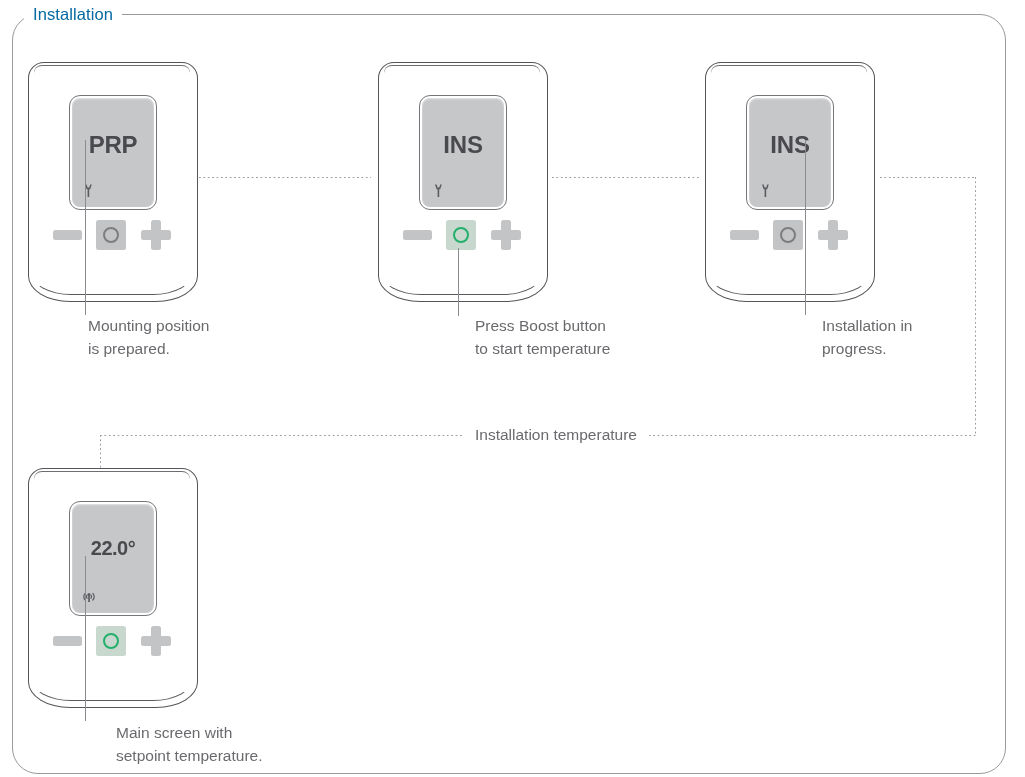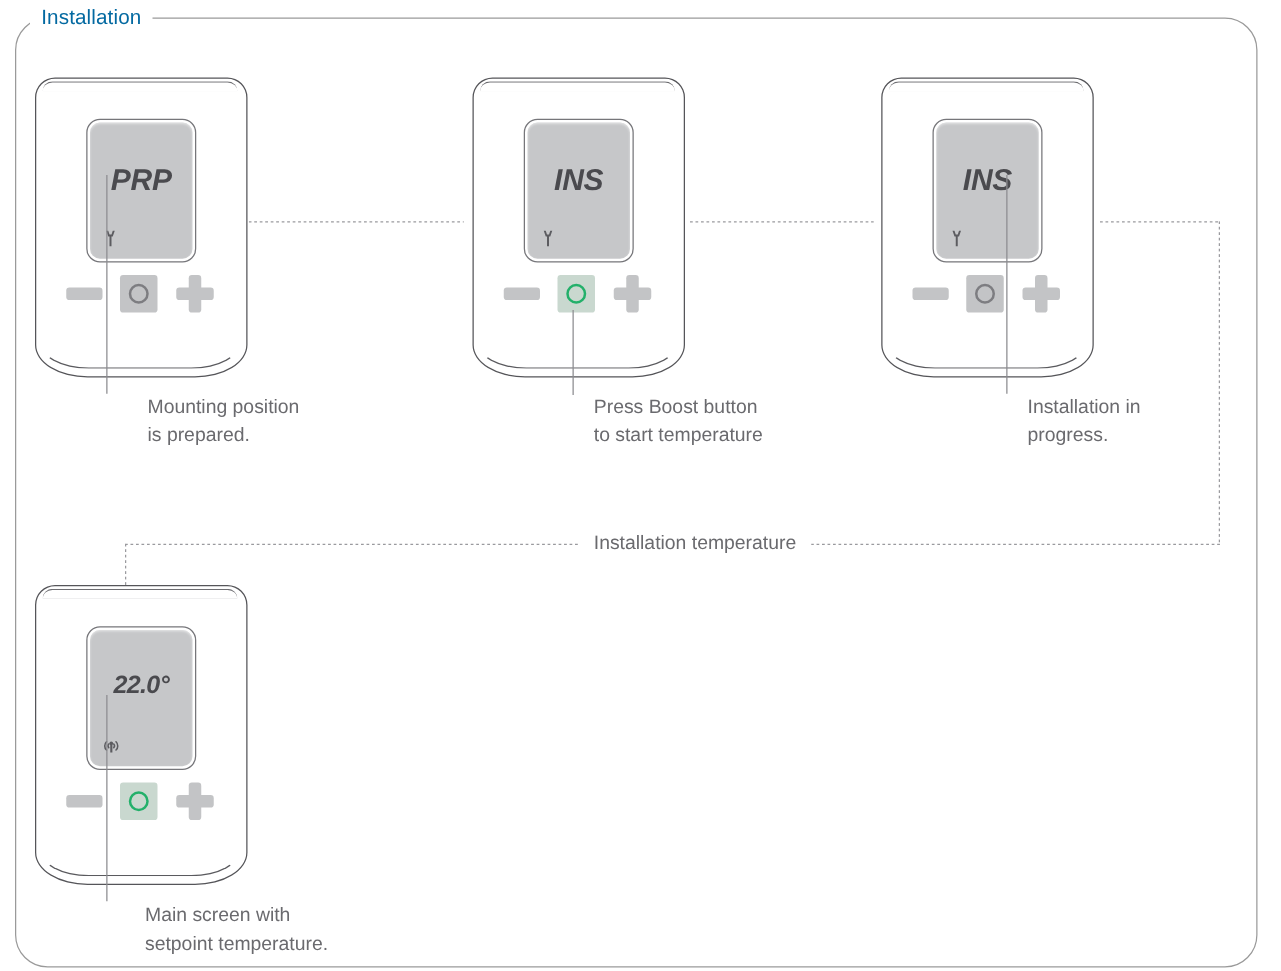--- a/index.html
+++ b/index.html
@@ -82,21 +82,20 @@
   }
   .lcd .lcd-text {
     position: absolute;
     left: 0; right: 0; top: 33px;
     text-align: center;
     font-family: "Liberation Sans", sans-serif;
     font-weight: bold;
     font-size: 24px;
     color: #4a4a4e;
     letter-spacing: -0.2px;
-    font-style: italic;
   }
   .lcd .lcd-text.temp { font-size: 20px; letter-spacing: -0.5px; }
   .lcd .lcd-icon {
     position: absolute;
     left: 8px; bottom: 7px;
     width: 18px; height: 18px;
     color: #5c5c60;
   }
 
   
@@ -205,21 +204,21 @@
 
   <div class="btnrow">
     <div class="btn-minus"></div>
     <div class="btn-boost">
       <div class="ring"></div>
     </div>
     <div class="btn-plus"></div>
   </div>
 </div>
 <div class="leader" style="left:85px; top:140px; height:175px;"></div>
-<div class="caption" style="left:118px; top:314px; width:240px;">Mounting position
+<div class="caption" style="left:88px; top:314px; width:240px;">Mounting position
 is prepared.</div>
 
 <div class="device" style="left:378px; top:62px;">
   <div class="body"></div>
   <div class="top-edge"></div>
   <div class="base-curve"></div>
 
   <div class="lcd">
     <div class="lcd-text">INS</div>
     <div class="lcd-icon">

